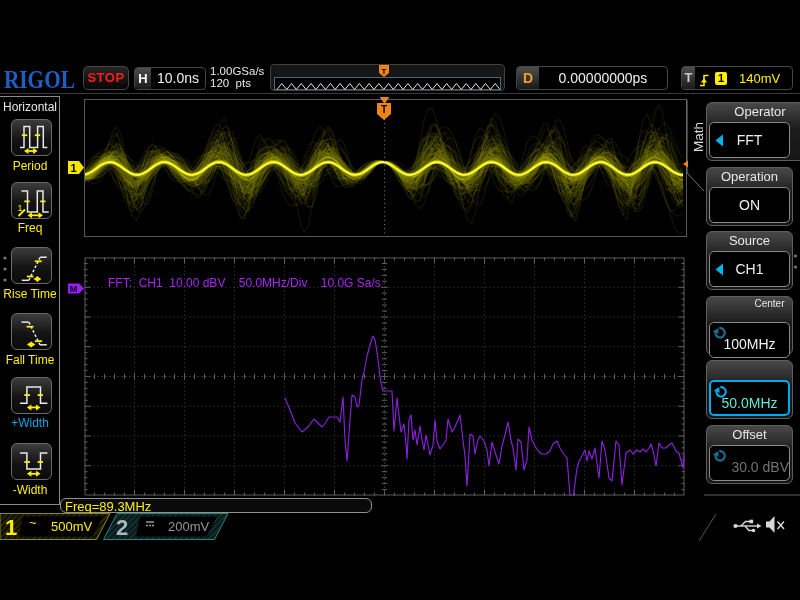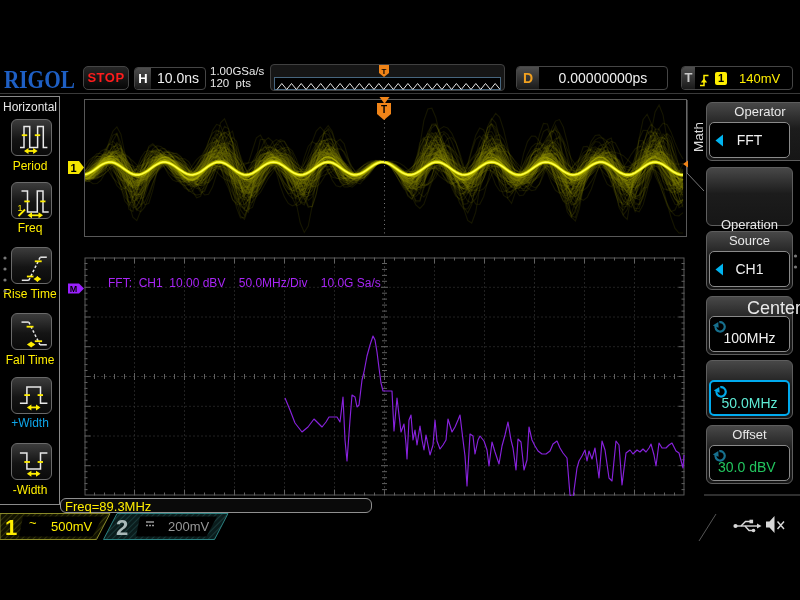--- a/index.html
+++ b/index.html
@@ -556,34 +556,37 @@
 <div style="position:absolute;left:706px;top:102px;width:108px;height:59px;border:1px solid #5e5e5e;border-radius:6px;background:linear-gradient(#484848,#1c1c1c 45%,#161616);">
     <div style="position:absolute;left:0;top:1px;width:100%;text-align:center;color:#e8e8e8;font-size:13px;">Operator</div>
     <div style="position:absolute;left:2px;top:19px;width:81px;height:36px;background:#000;border:1px solid #8a8a8a;border-radius:5px;">
       <svg width="9" height="13" viewBox="0 0 9 13" style="position:absolute;left:5px;top:11px">
         <path d="M8,0.5 V12.5 L0.5,6.5 Z" fill="#00b4f0"></path>
       </svg>
       <div style="position:absolute;left:0;top:9px;width:100%;text-align:center;color:#f0f0f0;font-size:14px;">FFT</div>
     </div>
   </div>
 <div style="position:absolute;left:706px;top:166.5px;width:87px;height:59px;border:1px solid #5e5e5e;border-radius:6px;background:linear-gradient(#484848,#1c1c1c 45%,#161616);">
-    <div style="position:absolute;left:0;top:1px;width:100%;text-align:center;color:#e8e8e8;font-size:13px;margin-top:48px;">Operation</div>
+    <div style="position:absolute;left:0;top:1px;width:100%;text-align:center;color:#e8e8e8;font-size:13px;">Operation</div>
+    <div style="position:absolute;left:2px;top:19px;width:81px;height:36px;background:#000;border:1px solid #8a8a8a;border-radius:5px;">
+      <div style="position:absolute;left:0;top:9px;width:100%;text-align:center;color:#f0f0f0;font-size:14px;">ON</div>
+    </div>
   </div>
 <div style="position:absolute;left:706px;top:231px;width:87px;height:59px;border:1px solid #5e5e5e;border-radius:6px;background:linear-gradient(#484848,#1c1c1c 45%,#161616);">
     <div style="position:absolute;left:0;top:1px;width:100%;text-align:center;color:#e8e8e8;font-size:13px;">Source</div>
     <div style="position:absolute;left:2px;top:19px;width:81px;height:36px;background:#000;border:1px solid #8a8a8a;border-radius:5px;">
       <svg width="9" height="13" viewBox="0 0 9 13" style="position:absolute;left:5px;top:11px">
         <path d="M8,0.5 V12.5 L0.5,6.5 Z" fill="#00b4f0"></path>
       </svg>
       <div style="position:absolute;left:0;top:9px;width:100%;text-align:center;color:#f0f0f0;font-size:14px;">CH1</div>
     </div>
   </div>
 <div style="position:absolute;left:706px;top:295.5px;width:87px;height:59px;border:1px solid #5e5e5e;border-radius:6px;background:linear-gradient(#484848,#1c1c1c 45%,#161616);">
-    <div style="position:absolute;left:0;top:1px;width:100%;text-align:center;color:#e8e8e8;font-size:18px;padding-left:40px;">Center</div>
-    <div style="position:absolute;left:2px;top:19px;width:81px;height:36px;background:#000;border:1px solid #8a8a8a;border-radius:5px;">
+    <div style="position:absolute;left:0;top:1px;width:100%;text-align:center;color:#e8e8e8;font-size:10px;padding-left:40px;">Center</div>
+    <div style="position:absolute;left:2px;top:25px;width:81px;height:36px;background:#000;border:1px solid #8a8a8a;border-radius:5px;">
       <svg width="16" height="16" viewBox="0 0 16 16" style="position:absolute;left:2px;top:2px">
         <path d="M7.3,3.2 A4.7,4.7 0 1 1 3.6,6.4" fill="none" stroke="#17708e" stroke-width="2.2"></path>
         <path d="M0.8,6.6 L6.3,2.9 L6.6,8.8 Z" fill="#17708e"></path>
       </svg>
       <div style="position:absolute;left:0;top:13px;width:100%;text-align:center;color:#f0f0f0;font-size:14px;">100MHz</div>
     </div>
   </div>
 <div style="position:absolute;left:706px;top:360px;width:87px;height:59px;border:1px solid #5e5e5e;border-radius:6px;background:linear-gradient(#484848,#1c1c1c 45%,#161616);">
     <div style="position:absolute;left:0;top:16px;width:100%;text-align:center;color:#e8e8e8;font-size:13px;">Hz/Div</div>
     <div style="position:absolute;left:2px;top:19px;width:81px;height:36px;background:#000;border:2px solid #00aaee;border-radius:5px;">
@@ -594,21 +597,21 @@
       <div style="position:absolute;left:0;top:13px;width:100%;text-align:center;color:#5eead4;font-size:14px;">50.0MHz</div>
     </div>
   </div>
 <div style="position:absolute;left:706px;top:424.5px;width:87px;height:59px;border:1px solid #5e5e5e;border-radius:6px;background:linear-gradient(#484848,#1c1c1c 45%,#161616);">
     <div style="position:absolute;left:0;top:1px;width:100%;text-align:center;color:#e8e8e8;font-size:13px;">Offset</div>
     <div style="position:absolute;left:2px;top:19px;width:81px;height:36px;background:#000;border:1px solid #8a8a8a;border-radius:5px;">
       <svg width="16" height="16" viewBox="0 0 16 16" style="position:absolute;left:2px;top:2px">
         <path d="M7.3,3.2 A4.7,4.7 0 1 1 3.6,6.4" fill="none" stroke="#17708e" stroke-width="2.2"></path>
         <path d="M0.8,6.6 L6.3,2.9 L6.6,8.8 Z" fill="#17708e"></path>
       </svg>
-      <div style="position:absolute;left:0;top:13px;width:100%;text-align:left;color:#22c55e;font-size:14px;padding-left:8px;">30.0 dBV</div>
+      <div style="position:absolute;left:0;top:13px;width:100%;text-align:right;color:#737373;font-size:14px;padding-left:8px;">30.0 dBV</div>
     </div>
   </div>
 
 <div class="abs" style="left:60px;top:498px;width:312px;height:15px;border:1px solid #909090;border-radius:6px;background:#0a0a0a;">
   <div style="position:absolute;left:4px;top:0.5px;color:#ffee00;font-size:13px;line-height:13px;">Freq=89.3MHz</div>
 </div>
 
 <svg class="abs" style="left:0;top:0" width="800" height="600" viewBox="0 0 800 600">
 <line x1="0" y1="93.5" x2="800" y2="93.5" stroke="#3a3a3a" stroke-width="1"></line>
 <path d="M687,100 V173 L704,191" fill="none" stroke="#787878" stroke-width="1"></path>

